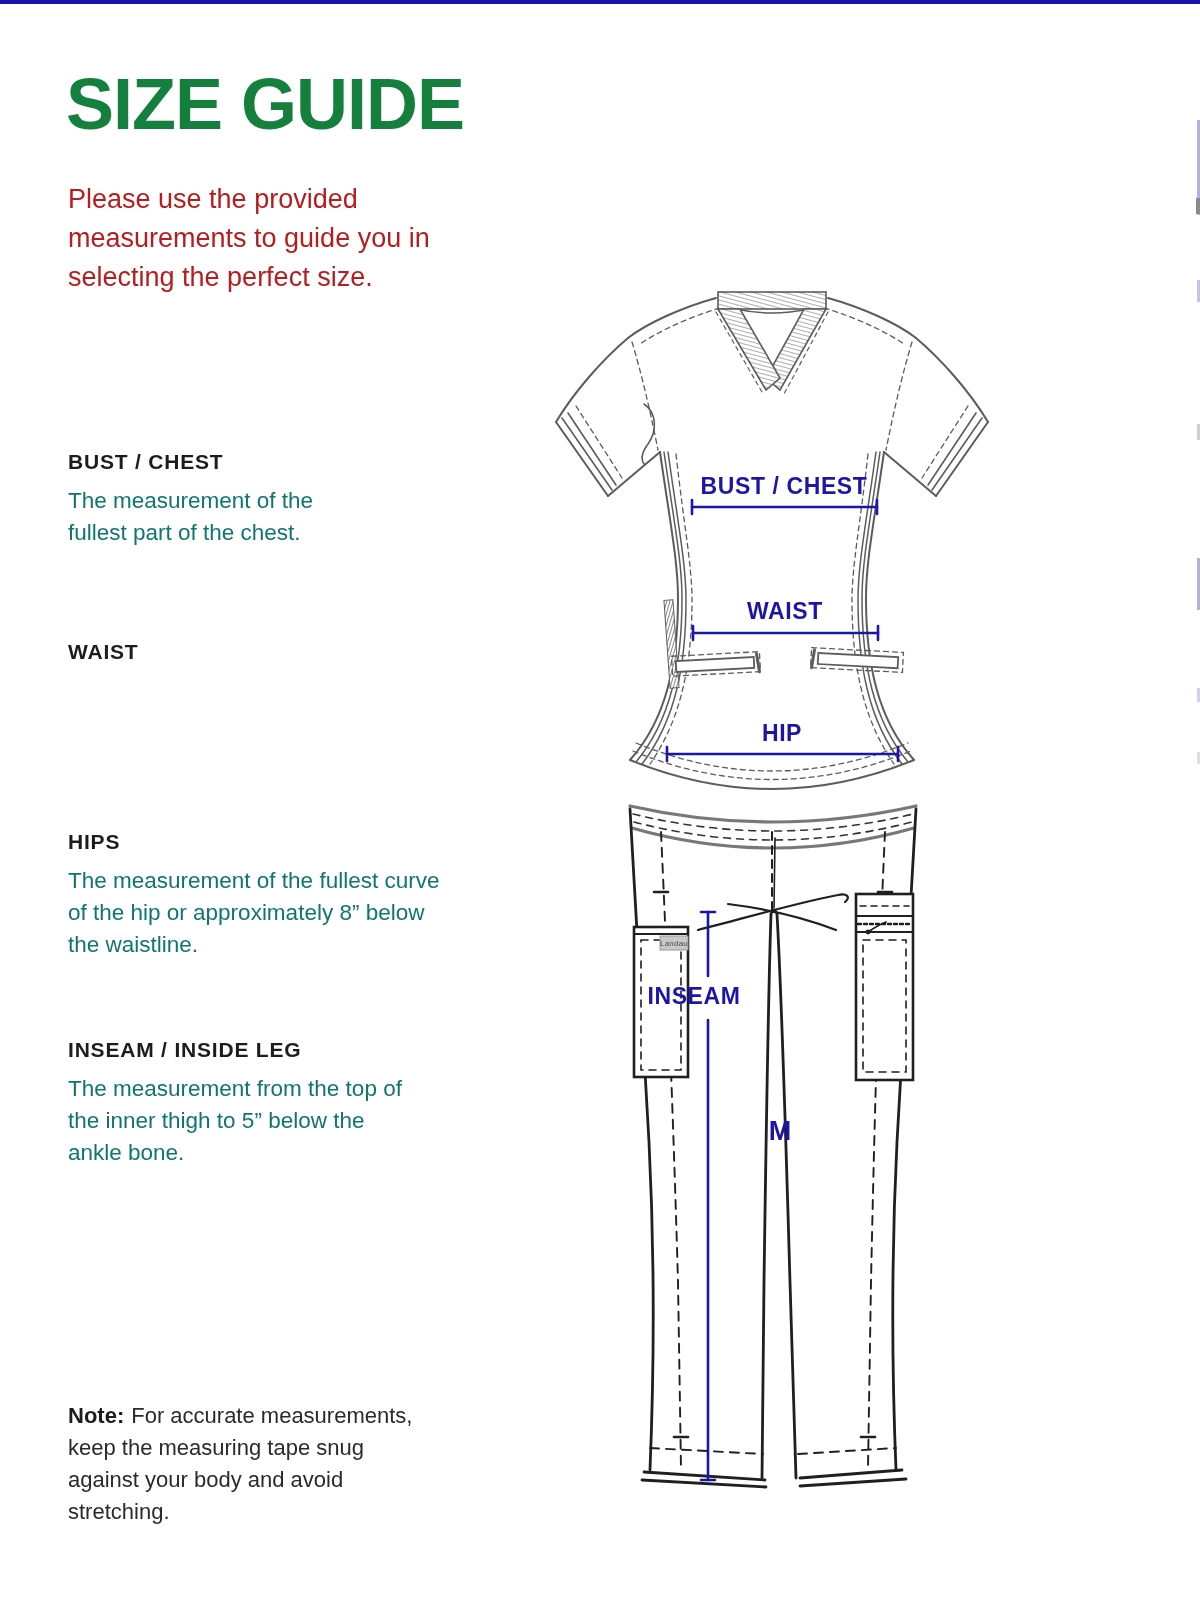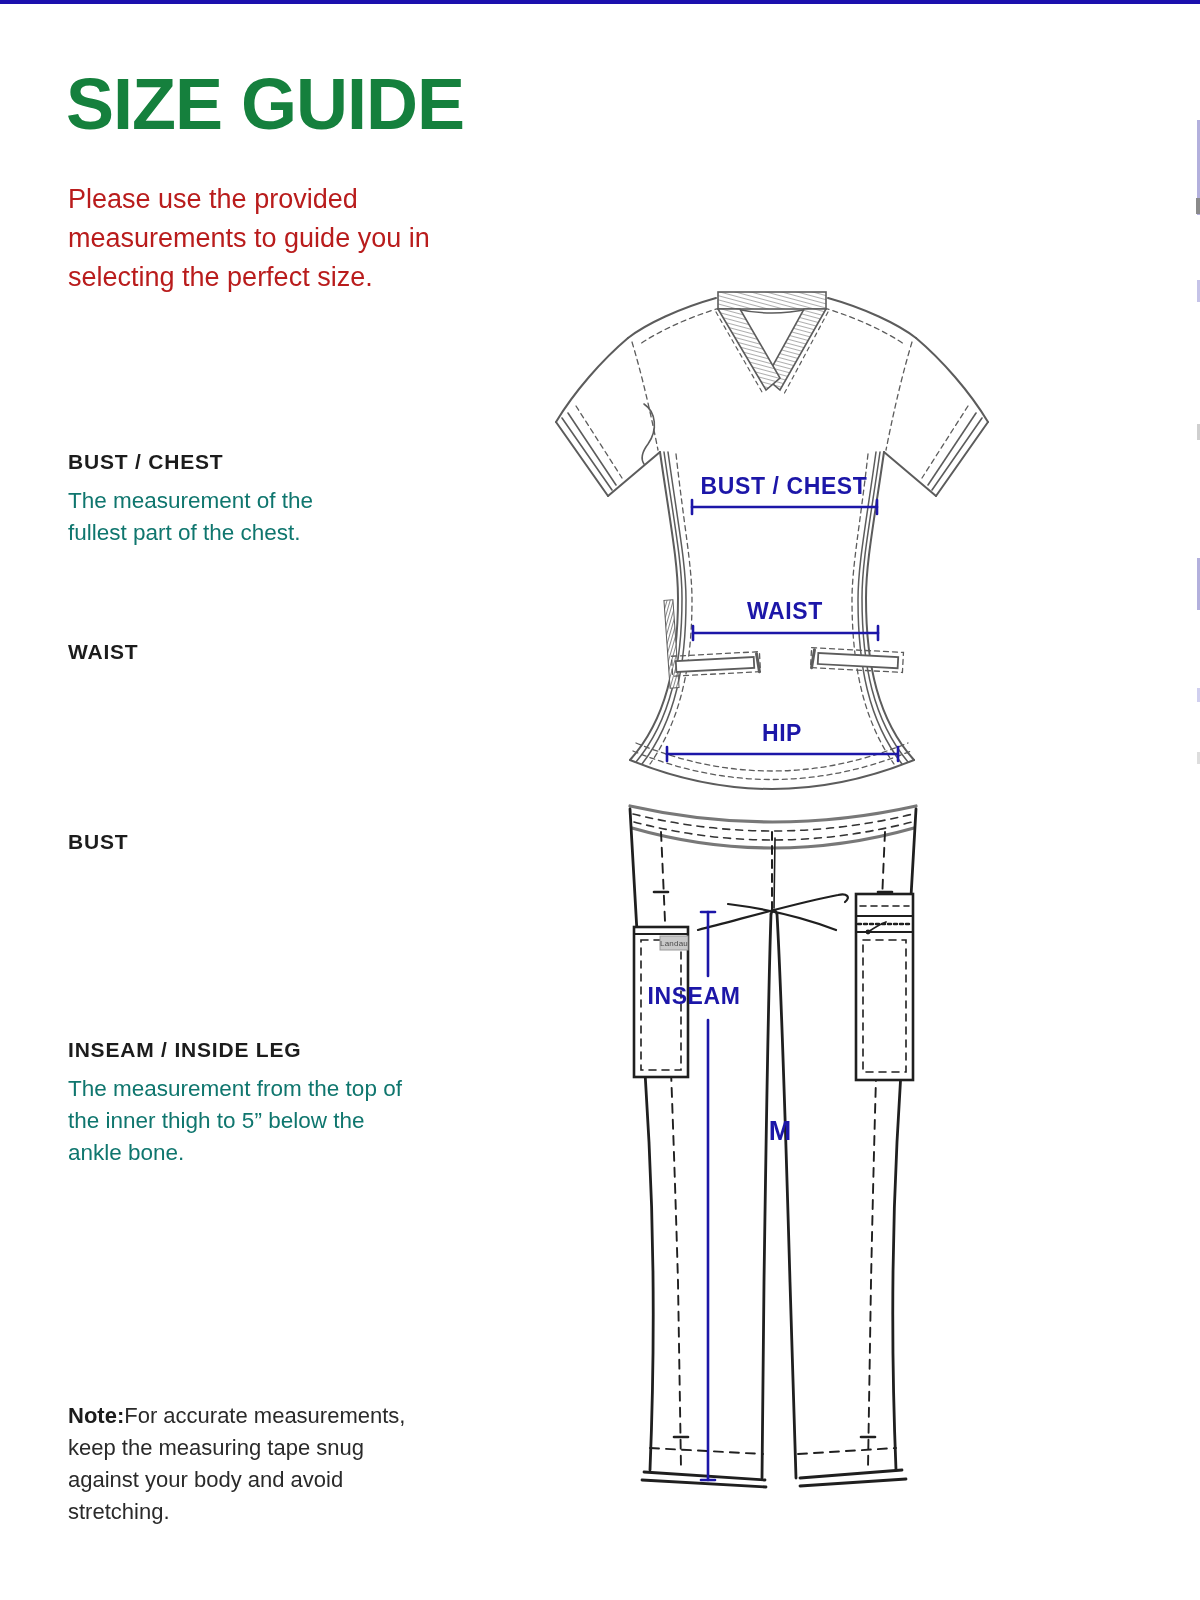--- a/index.html
+++ b/index.html
@@ -22,21 +22,21 @@
   }
   .section p{margin:0;font-size:22.5px;line-height:1.42;color:#0f766e;}
   .s0{top:450px;} .s0 p{width:290px;}
   .s1{top:640px;} .s1 p{width:320px;}
   .s2{top:830px;} .s2 p{width:392px;}
   .s3{top:1038px;} .s3 p{width:350px;}
   .note{
     position:absolute;left:68px;top:1400px;width:352px;
     font-size:22px;line-height:1.45;color:#2a2a2a;
   }
-  .note .note-label{font-weight:800;color:#1c1c1c;margin-right:0;}
+  .note .note-label{font-weight:800;color:#1c1c1c;margin-right:7px;}
   .diagram{position:absolute;left:530px;top:282px;}
   .edge-seg{position:absolute;width:3px;right:0;}
   svg text{font-family:"Liberation Sans", sans-serif;}
   .anno{font-weight:bold;font-size:23px;letter-spacing:0.6px;}
   .anno-m{font-weight:bold;font-size:27px;}
   .tag-text{font-size:8px;letter-spacing:0.2px;}
 </style>
 </head>
 <body>
 
@@ -47,21 +47,22 @@
 <div class="intro">Please use the provided measurements to guide you in selecting the perfect size.</div>
 
 <div class="section s0">
   <h3>BUST / CHEST</h3>
   <p>The measurement of the fullest part of the chest.</p>
 </div>
 <div class="section s1">
   <h3>WAIST</h3>
 </div>
 <div class="section s2">
-  <h3>BUST</h3>
+  <h3>HIPS</h3>
+  <p>The measurement of the fullest curve of the hip or approximately 8” below the waistline.</p>
 </div>
 <div class="section s3">
   <h3>INSEAM / INSIDE LEG</h3>
   <p>The measurement from the top of the inner thigh to 5” below the ankle bone.</p>
 </div>
 
 <div class="note">
   <span class="note-label">Note:</span><span>For accurate measurements, keep the measuring tape snug against your body and avoid stretching.</span>
 </div>
 

